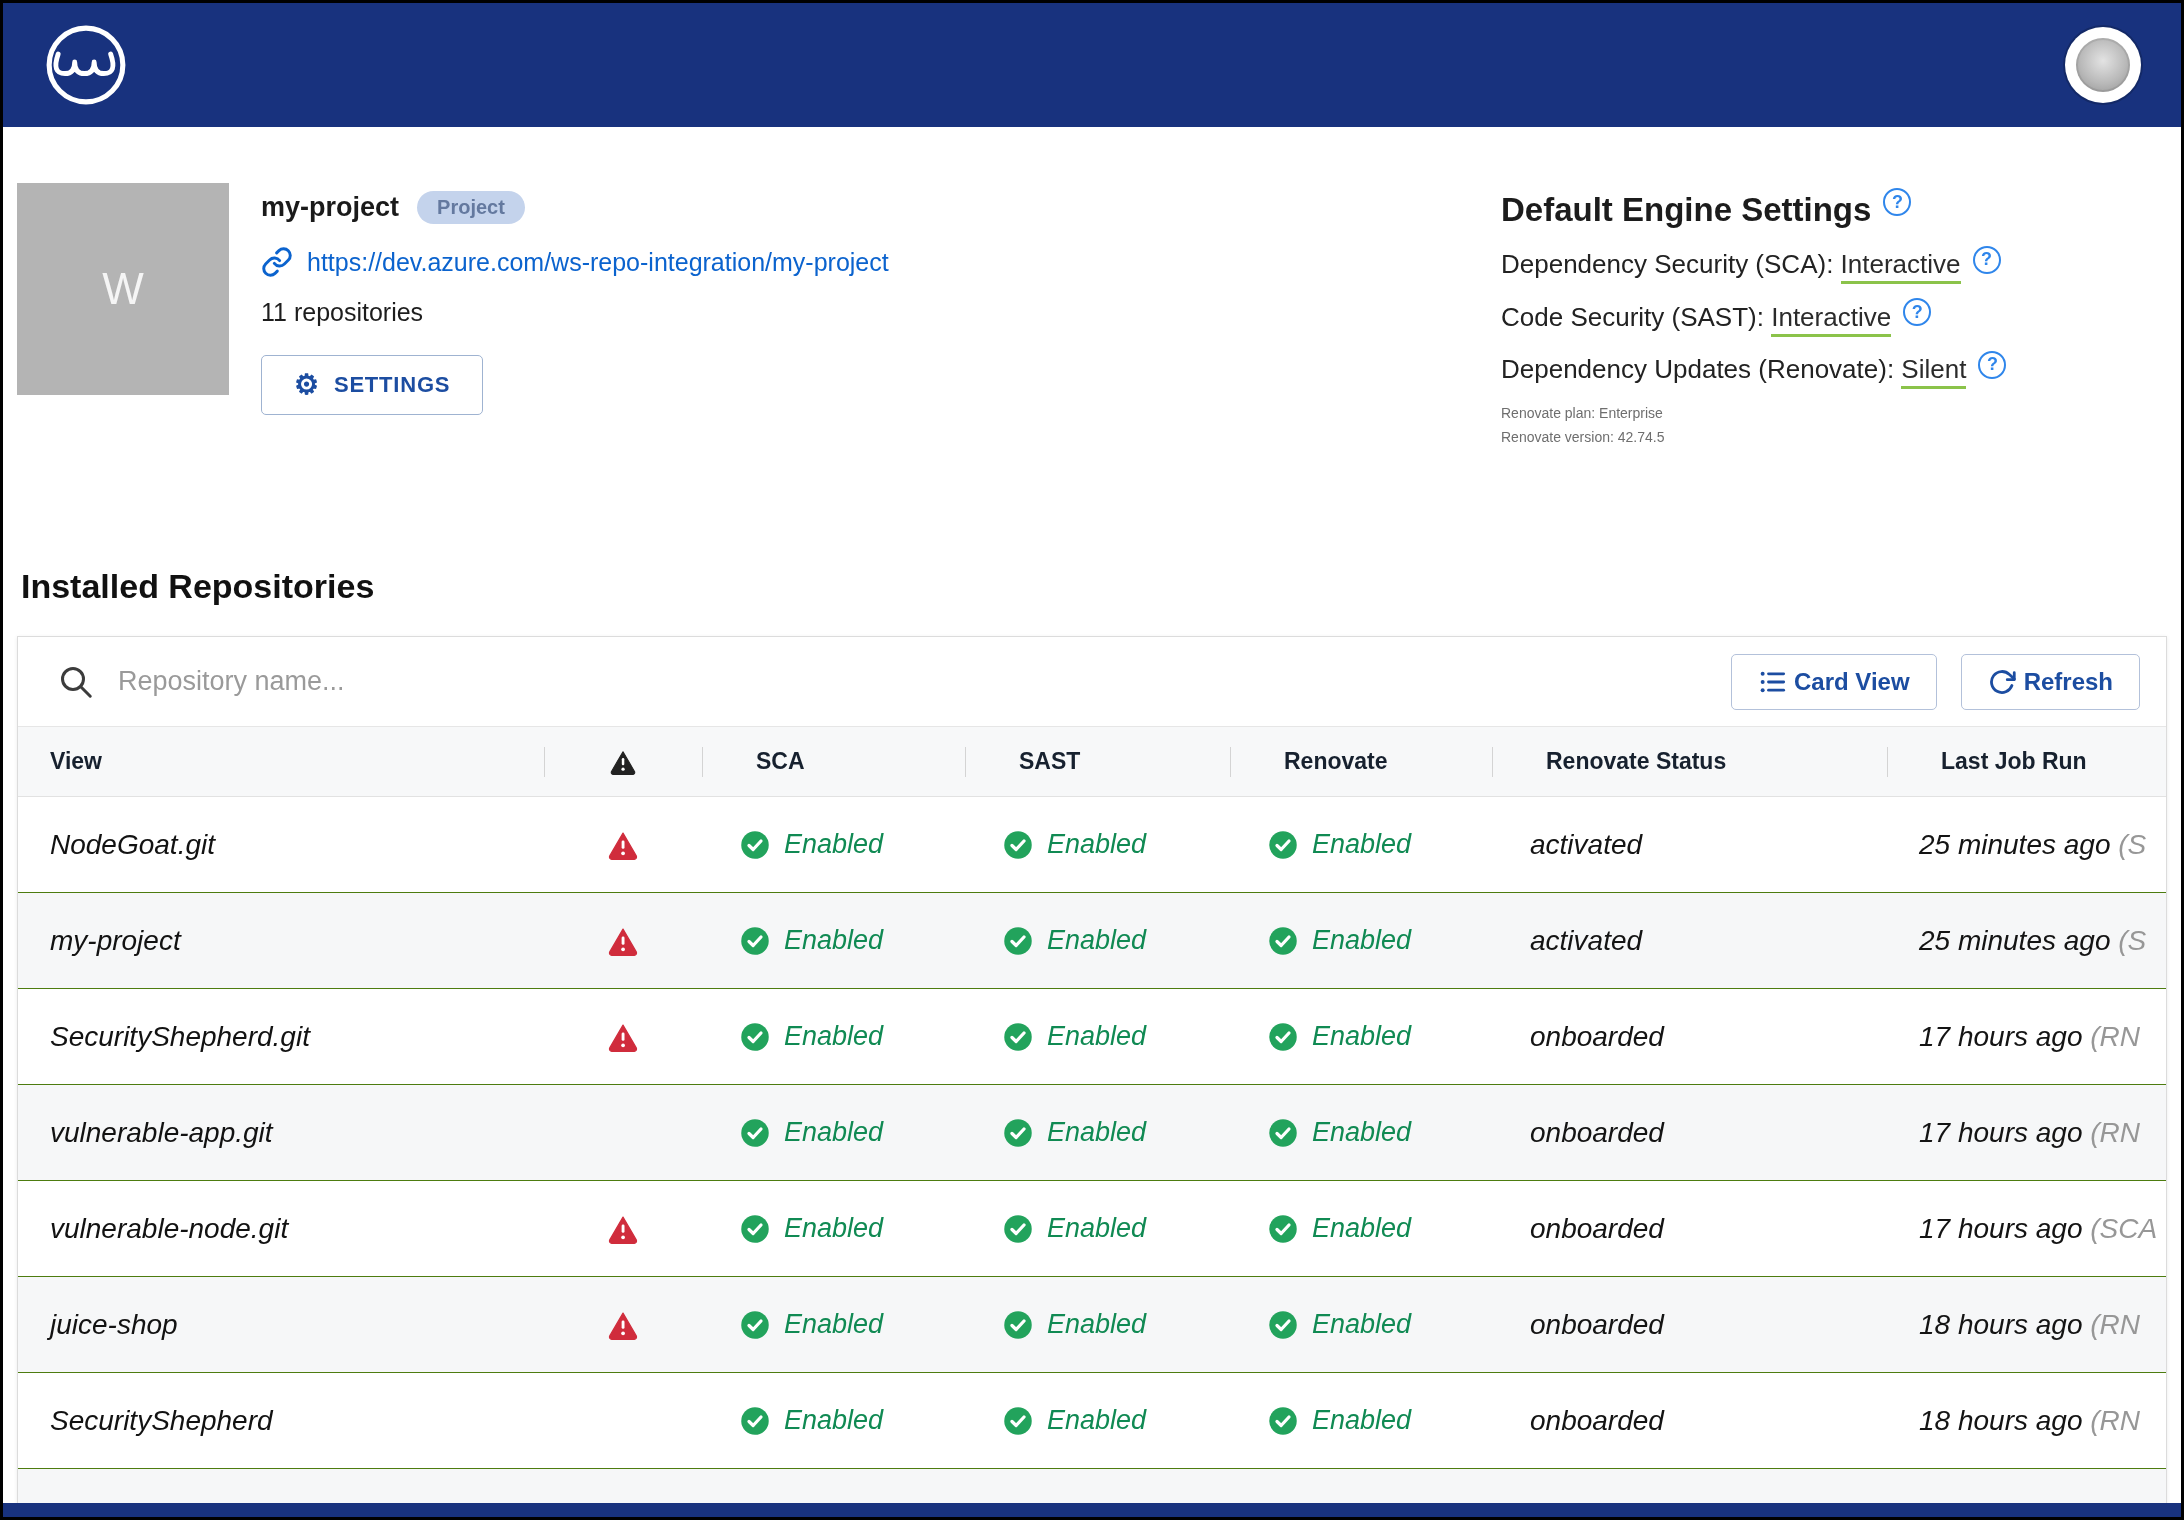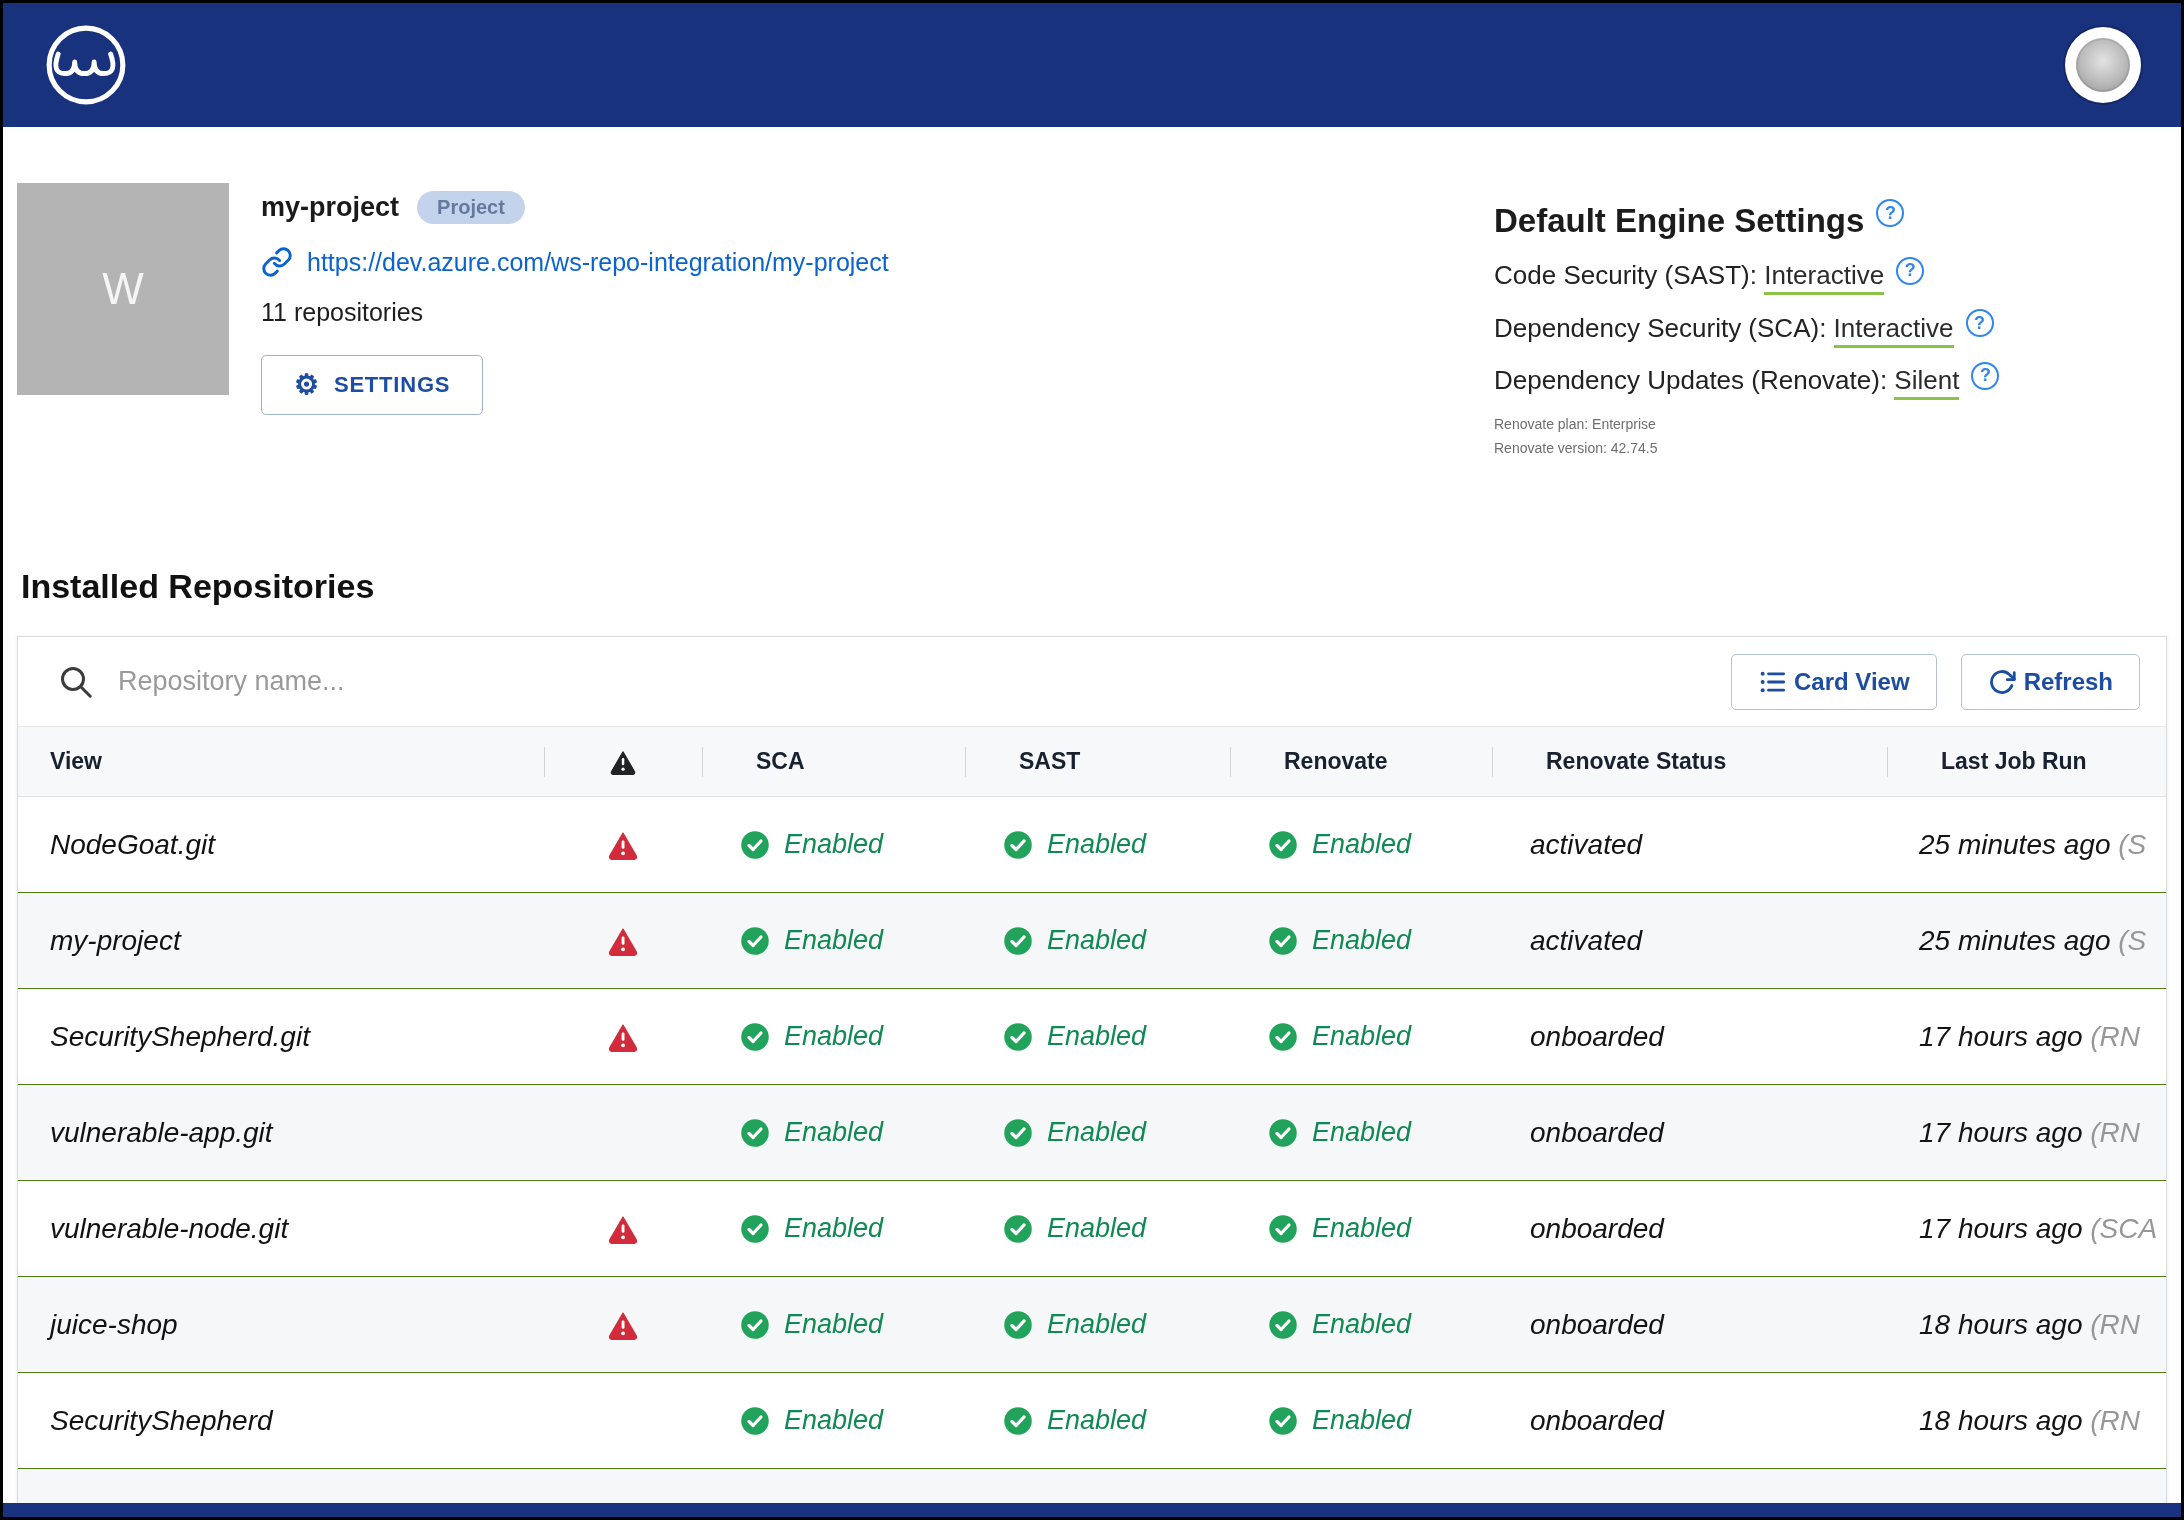--- a/index.html
+++ b/index.html
@@ -60,21 +60,21 @@
   .settings-btn {
     margin-top: 28px;
     display: inline-flex; align-items: center; gap: 14px;
     background: #fff; border: 1px solid #9fb3d1; border-radius: 5px;
     color: #1c4da1; font-size: 22px; font-weight: 700; letter-spacing: .8px;
     padding: 15px 32px; cursor: pointer;
   }
   .settings-btn .gear { font-size: 28px; line-height: 1; }
 
   
-  .engine { position: absolute; top: 64px; right: 47px; width: 640px; margin-top: 11px; }
+  .engine { position: absolute; top: 64px; right: 40px; width: 640px; }
   .engine-title { font-size: 33px; font-weight: 700; color: #1c1c1c; white-space: nowrap; }
   .engine-line { margin-top: 20px; font-size: 26px; color: #222; white-space: nowrap; }
   .engine-line .val {
     color: #2b2b2b; text-decoration: none;
     border-bottom: 3px solid #8bc34a; padding-bottom: 2px; cursor: pointer;
   }
   .qicon {
     display: inline-flex; align-items: center; justify-content: center;
     width: 28px; height: 28px; border-radius: 50%;
     border: 2px solid #2f86eb; color: #2f86eb;
@@ -191,24 +191,24 @@
         </button>
       </div>
     </div>
 
     <div class="engine">
       <div class="engine-title-row">
         <span class="engine-title">Default Engine Settings</span>
         <span class="qicon">?</span>
       </div>
       <div class="engine-line">
+        <span>Dependency Security (SCA): </span><a class="val" href="#">Interactive</a><span class="qicon">?</span>
+      </div>
+      <div class="engine-line">
         <span>Code Security (SAST): </span><a class="val" href="#">Interactive</a><span class="qicon">?</span>
-      </div>
-      <div class="engine-line">
-        <span>Dependency Security (SCA): </span><a class="val" href="#">Interactive</a><span class="qicon">?</span>
       </div>
       <div class="engine-line">
         <span>Dependency Updates (Renovate): </span><a class="val" href="#">Silent</a><span class="qicon">?</span>
       </div>
       <div class="engine-sub">Renovate plan: Enterprise</div>
       <div class="engine-sub">Renovate version: 42.74.5</div>
     </div>
   </div>
 
   <h2 class="repos-title">Installed Repositories</h2>

